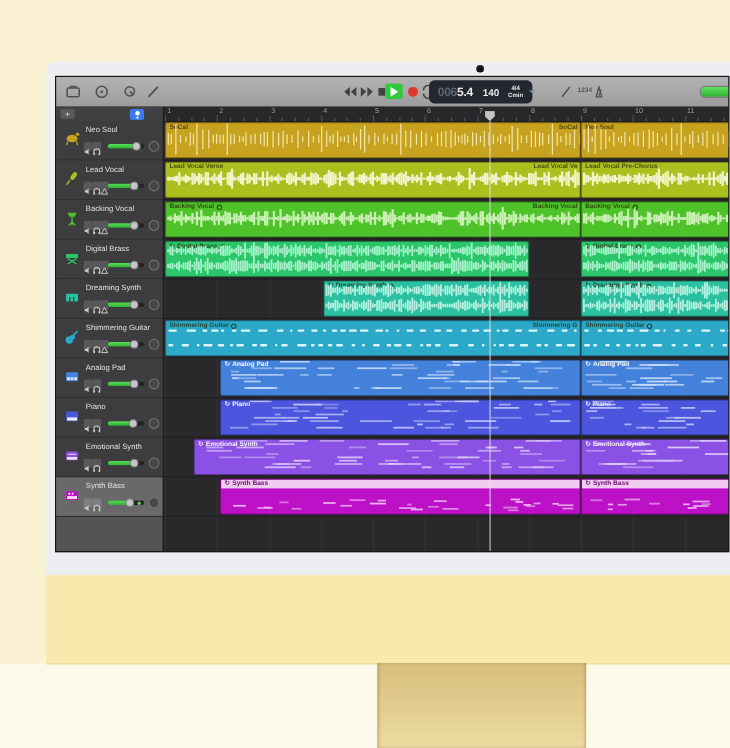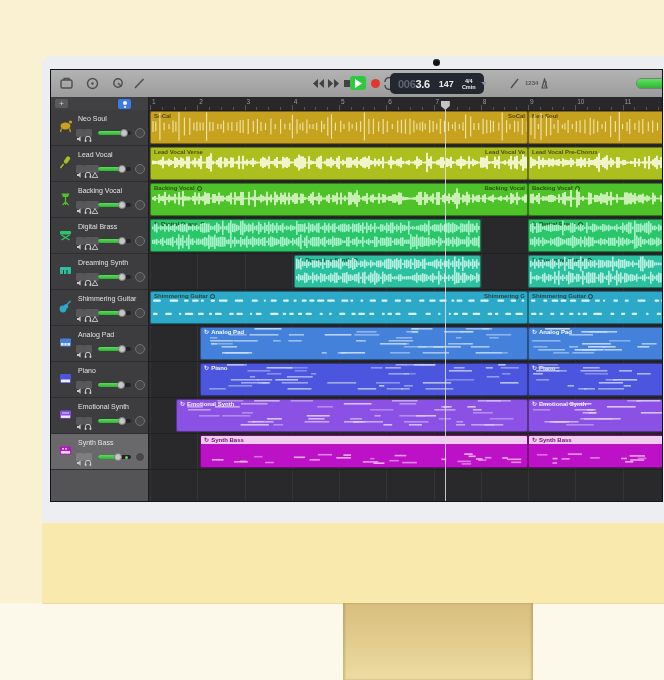--- a/index.html
+++ b/index.html
@@ -128,22 +128,22 @@
           <svg width="8" height="9" viewBox="0 0 8 9">
               <path d="M1 0 L8 4.5 L1 9 Z" fill="#FFFFFF"></path>
             </svg>
         </div>
         <div class="rec-btn" style="background: rgb(224, 56, 45);"></div>
         <svg class="tr-btn" style="left:332px;width:13px" viewBox="0 0 13 13">
           <path d="M2 5 A4.5 4.5 0 0 1 11 5 M11 8 A4.5 4.5 0 0 1 2 8" fill="none" stroke="#424242" stroke-width="1.4"></path>
         </svg>
 
         <div class="lcd">
-          <span class="pos"><span class="dim">006</span><span>3.6</span></span>
-          <span class="tempo">147</span>
+          <span class="pos"><span class="dim">006</span><span>5.4</span></span>
+          <span class="tempo">140</span>
           <span class="sig">
             <span>4/4</span><br>
             <span>Cmin</span>
           </span>
           <span class="lcd-chev"></span>
         </div>
 
         <svg class="tb-icon" style="left:456px" viewBox="0 0 15 15">
           <line x1="4" y1="12" x2="11" y2="3" stroke="#4F4F4F" stroke-width="1.4"></line>
         </svg>

